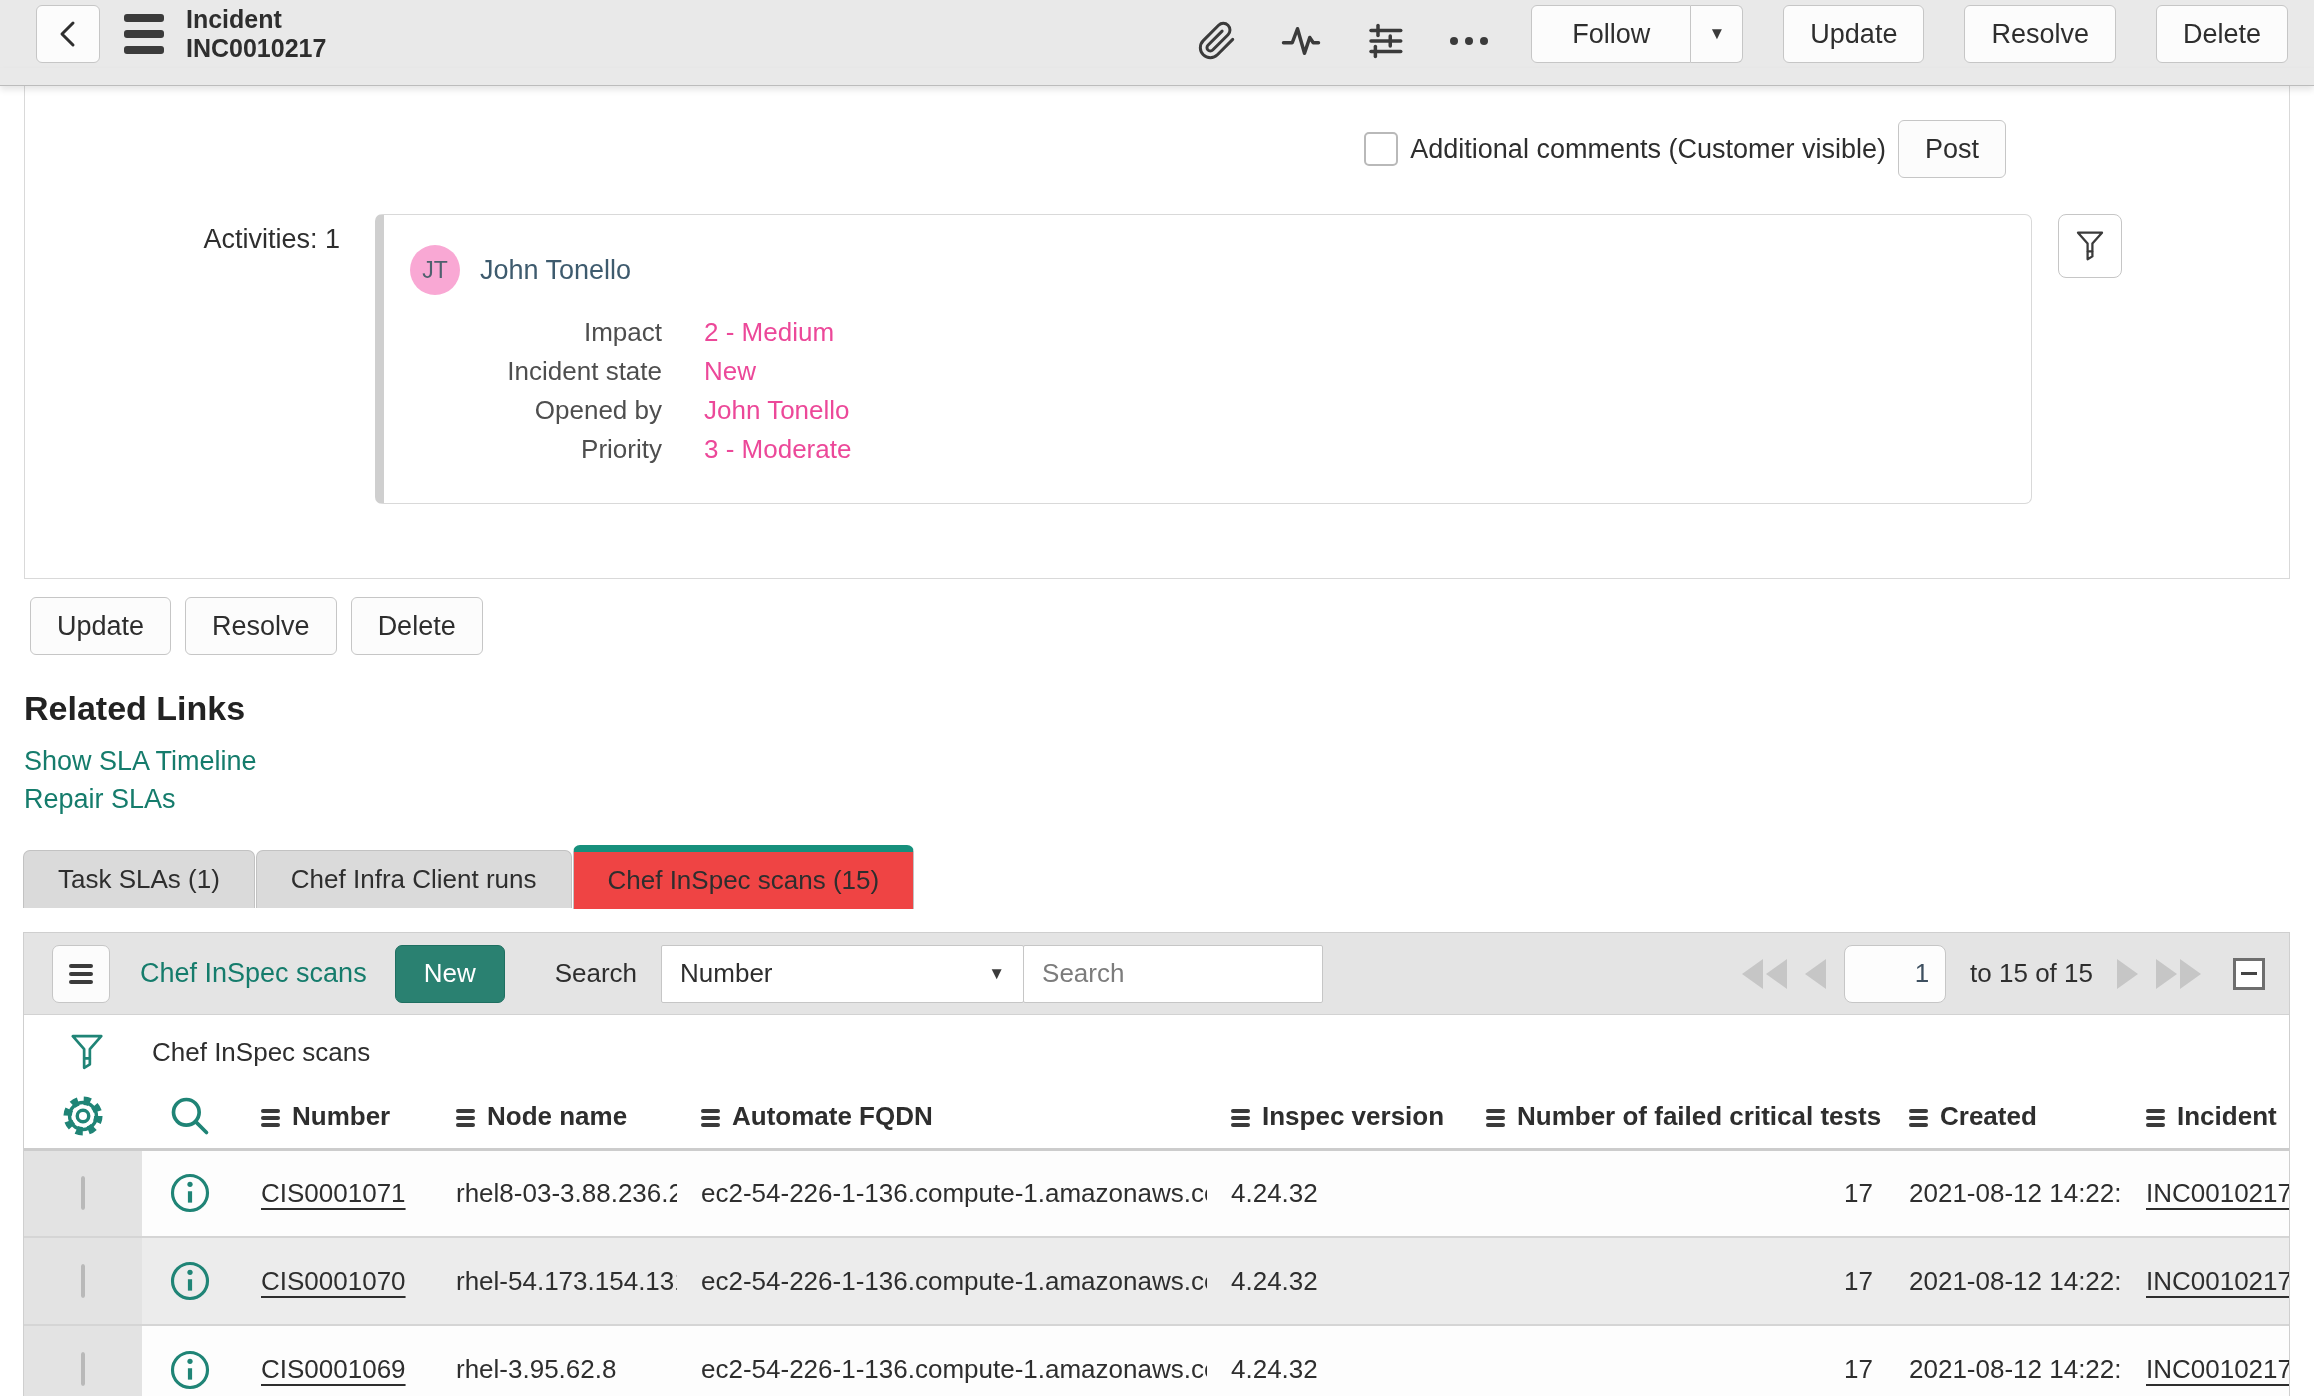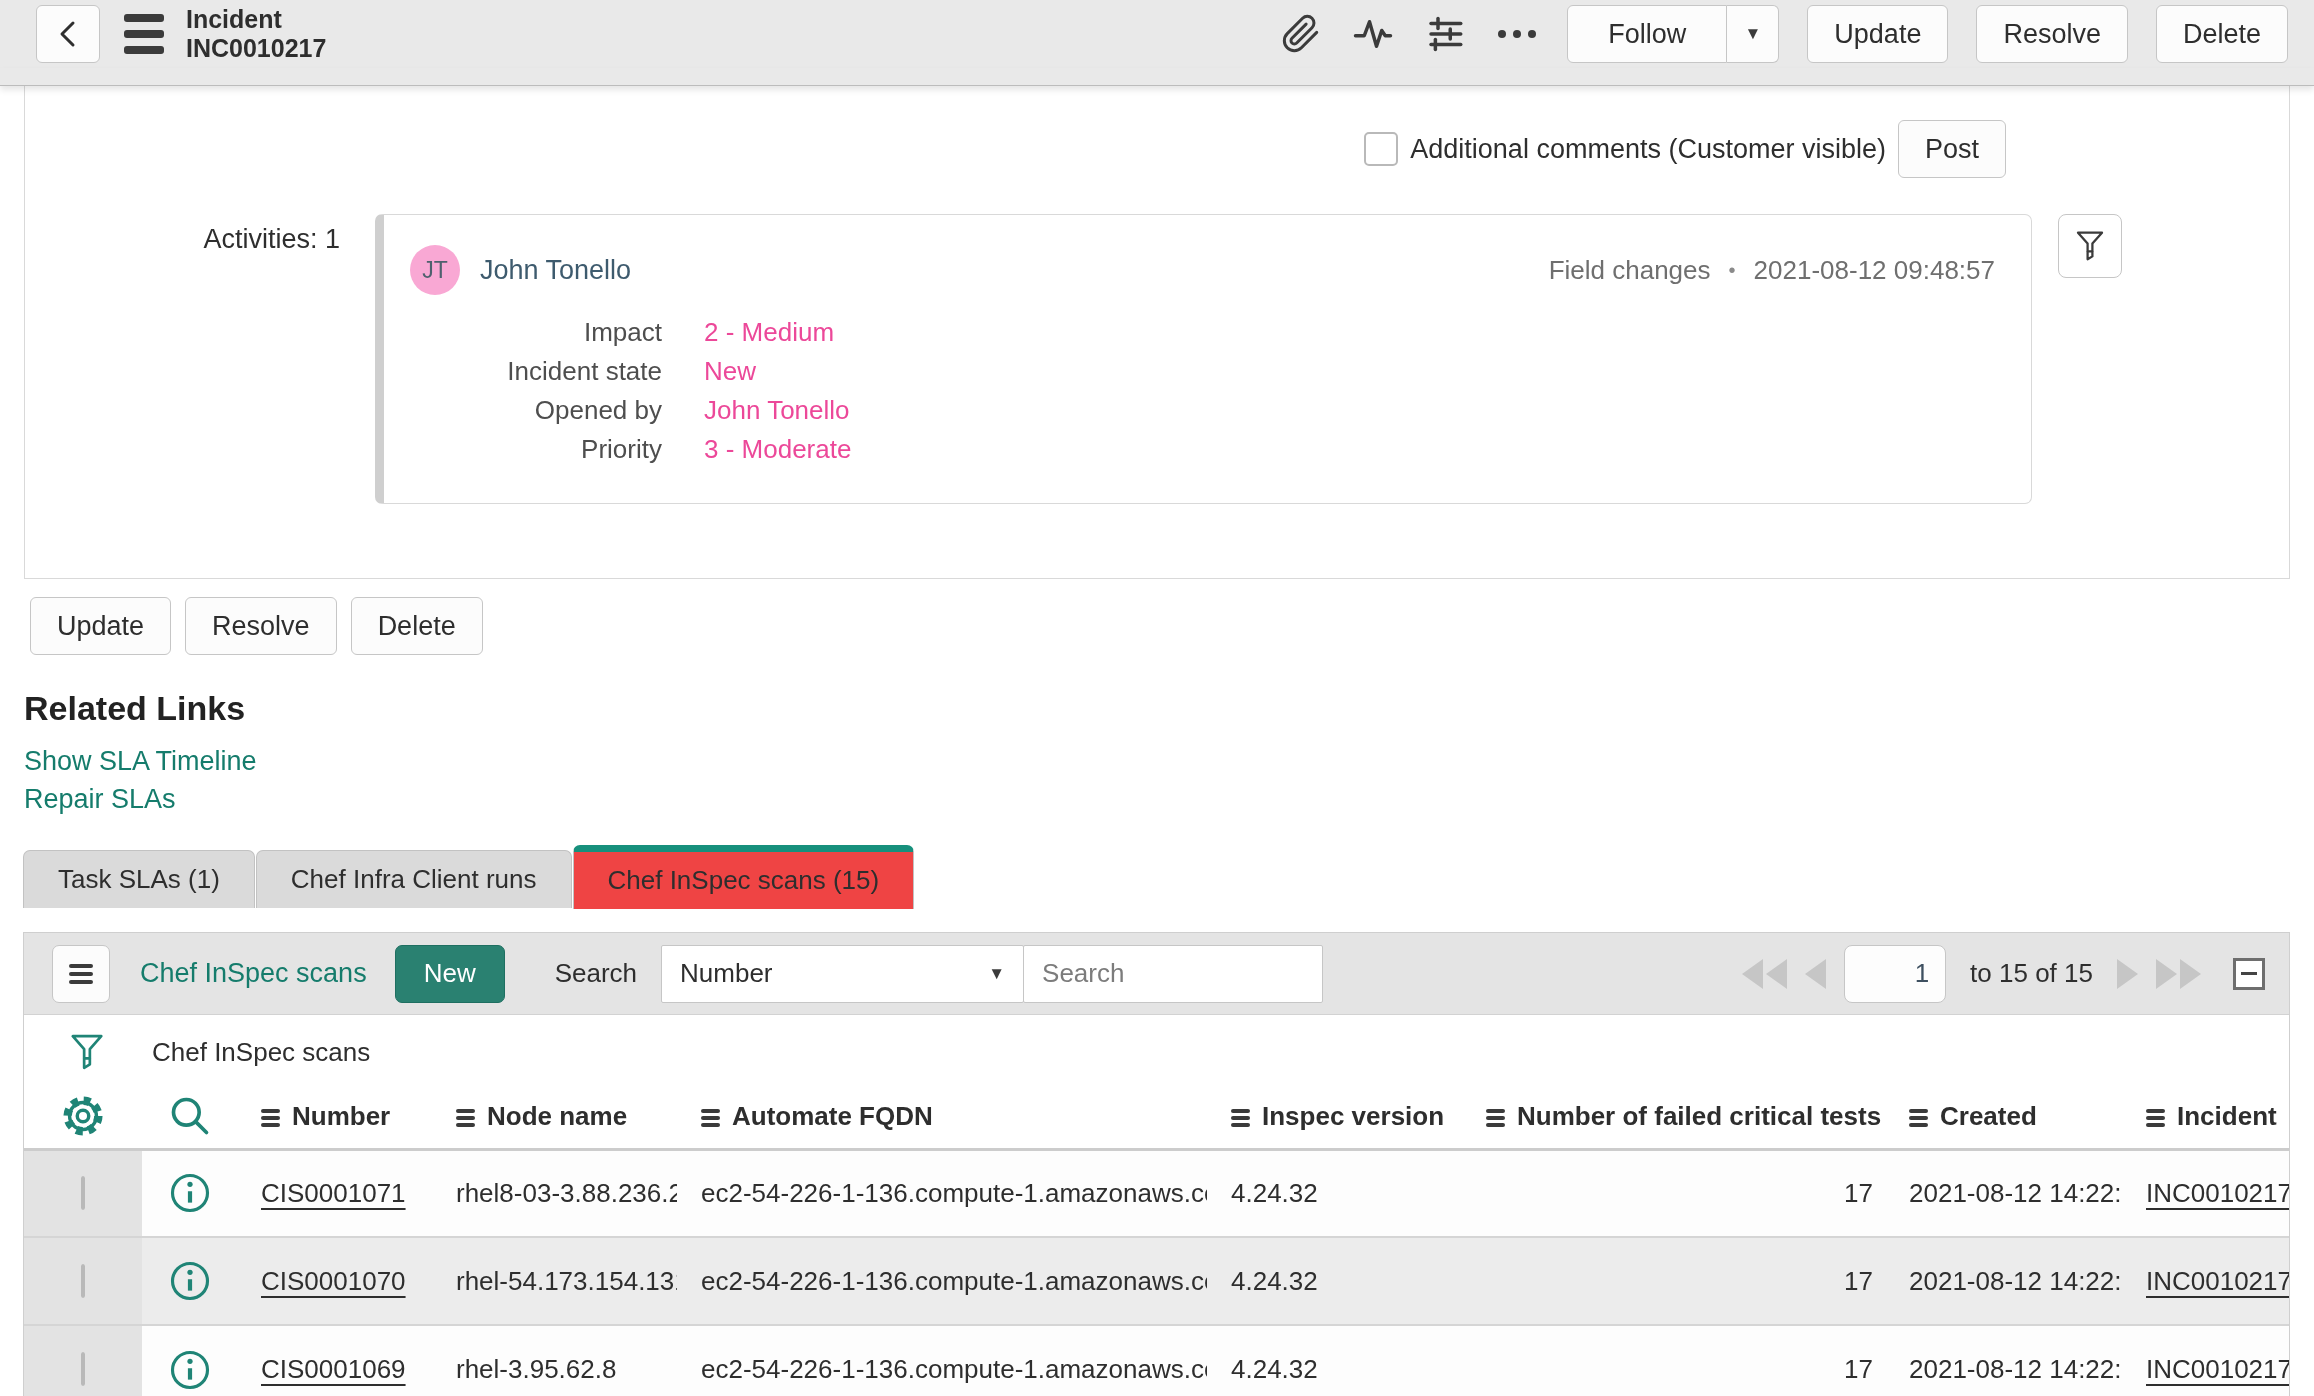--- a/index.html
+++ b/index.html
@@ -23,21 +23,21 @@
   .bars::before,.bars::after{ content:""; position:absolute; left:0; right:0; height:var(--h);
     background:inherit; border-radius:3px; }
   .bars::before{ top: calc(-2 * var(--h)); }
   .bars::after{ top: calc(2 * var(--h)); }
   .bars.lg{ width:40px; --h:8px; }
   .bars.sm{ width:19px; --h:3.5px; }
   .ctx-menu { margin-left: 24px; cursor:pointer; display:flex; align-items:center; }
   .title-block { margin-left: 22px; line-height: 29px; }
   .title-block .t1 { font-weight: 700; font-size: 25px; }
   .title-block .t2 { font-weight: 700; font-size: 25px; }
-  .topbar-right { margin-left:auto; display:flex; align-items:center; gap: 28px; }
+  .topbar-right { margin-left:auto; display:flex; align-items:flex-end; gap: 40px; }
   .hdr-icon { width:44px; height:44px; display:flex; align-items:center; justify-content:center; cursor:pointer; }
   .btn {
     height: 58px; padding: 0 26px; background:#fcfcfc; border:1px solid #c6c6c6;
     border-radius: 6px; font-size: 27px; color:#2e2e2e; cursor:pointer;
     font-family:"Liberation Sans",sans-serif; display:flex; align-items:center; justify-content:center;
   }
   .split { display:flex; }
   .split .main { border-radius:6px 0 0 6px; min-width: 160px; }
   .split .caret-part { border-radius:0 6px 6px 0; border-left:none; width: 52px; padding:0; }
   .caret { display:inline-block; font-size:17px; color:#3b3b3b; }
@@ -223,25 +223,20 @@
       <button class="btn">Post</button>
     </div>
 
     <div class="activities-row">
       <div class="activities-label">Activities: 1</div>
 
       <div class="activity-card">
         <div class="card-head">
           <span class="avatar">JT</span>
           <span class="user-name">John Tonello</span>
-          <span class="card-meta">
-            <span>Field changes</span>
-            <span class="dot-sep">•</span>
-            <span>2021-08-12 09:48:57</span>
-          </span>
         </div>
         <div class="fields">
           <span class="lbl">Impact</span>
           <span class="val">2 - Medium</span>
           <span class="lbl">Incident state</span>
           <span class="val">New</span>
           <span class="lbl">Opened by</span>
           <span class="val">John Tonello</span>
           <span class="lbl">Priority</span>
           <span class="val">3 - Moderate</span>

